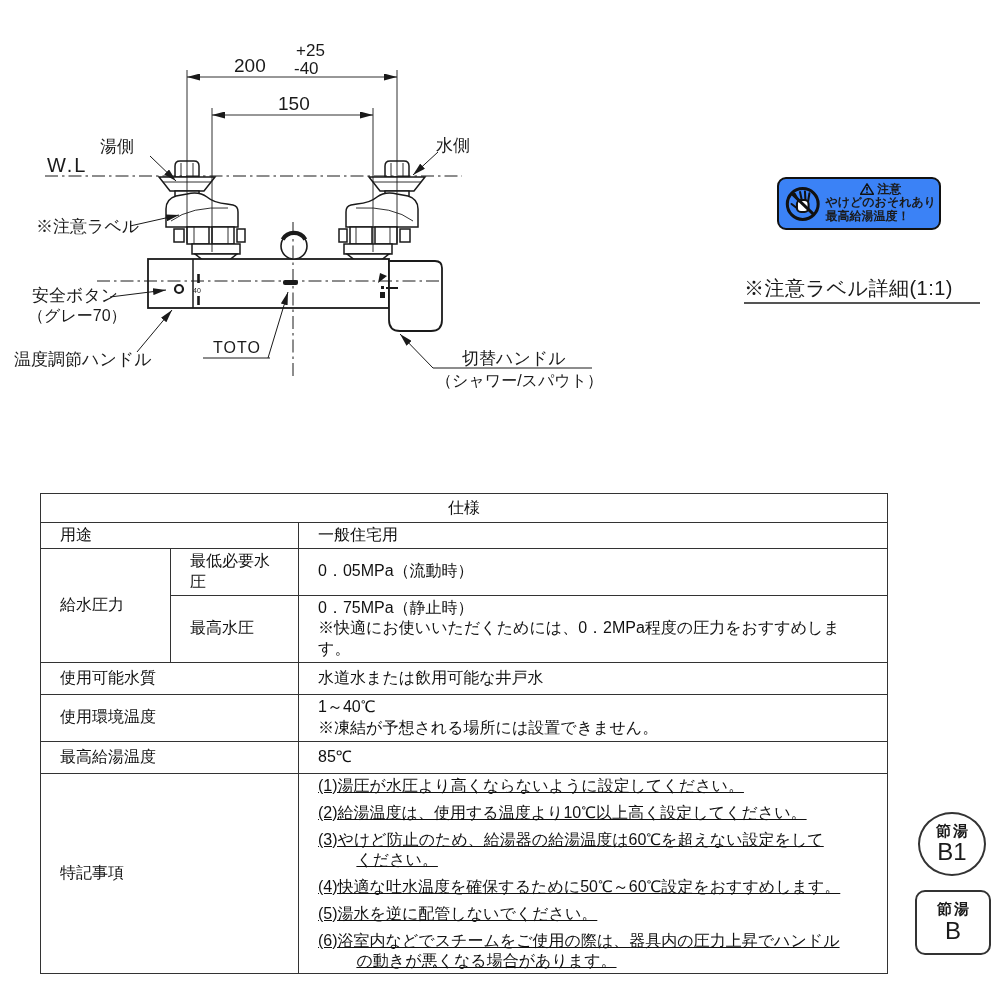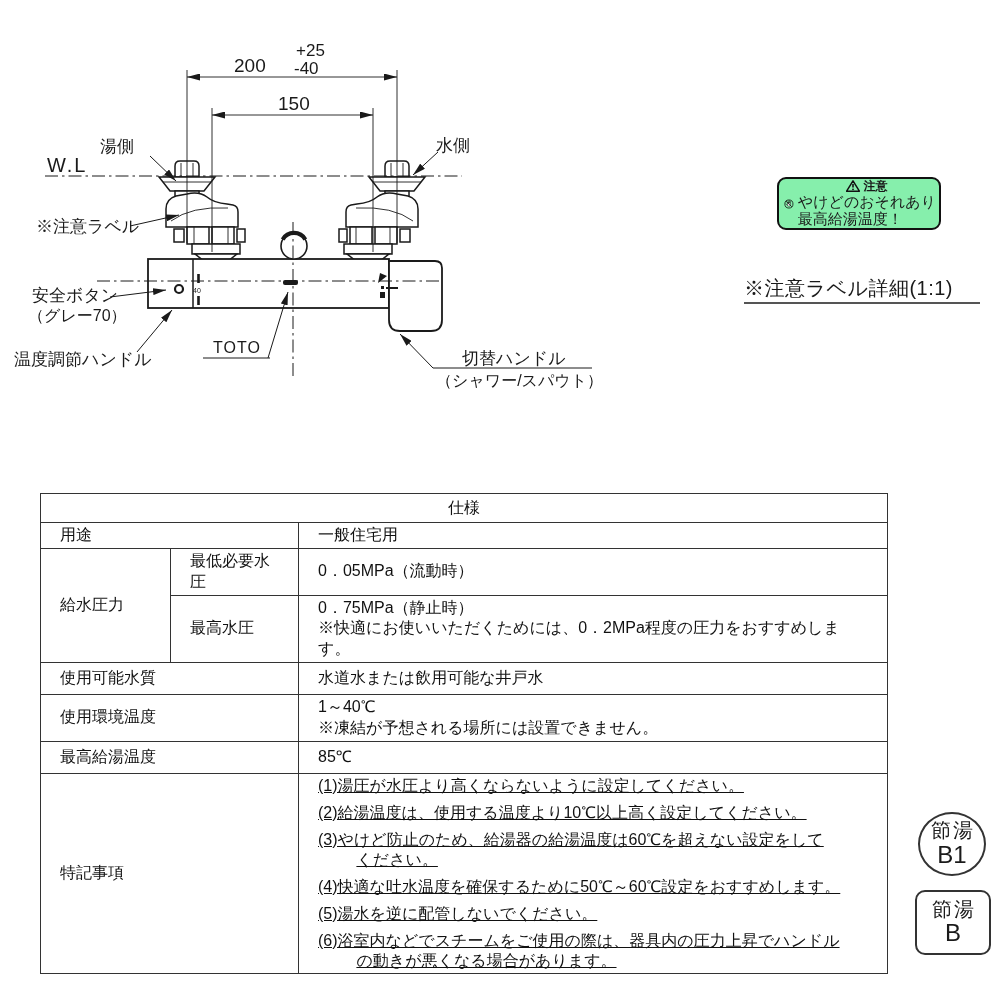--- a/index.html
+++ b/index.html
@@ -13,26 +13,26 @@
   .part   { fill:#ffffff; stroke:#1a1a1a; stroke-width:1.5; }
   .part2  { fill:#ffffff; stroke:#1a1a1a; stroke-width:1.8; }
   .thin   { fill:none; stroke:#1a1a1a; stroke-width:0.9; }
   .dashdot{ fill:none; stroke:#1a1a1a; stroke-width:1; stroke-dasharray:13 4 2.5 4; }
   .leader { fill:none; stroke:#1a1a1a; stroke-width:1; }
   .bold-mark { fill:#1a1a1a; stroke:none; }
   
   .warn-label {
     position:absolute; left:777px; top:177px; width:164px; height:53px;
     border:2.2px solid #111; border-radius:9px; box-sizing:border-box;
-    display:flex; align-items:center; padding:1px 3px 1px 5px; background:#86efac;
+    display:flex; align-items:center; padding:1px 3px 1px 5px; background:#3b82f6;
   }
   .warn-col { margin-left:4px; flex:1; }
   .warn-head { display:flex; align-items:center; justify-content:center; gap:3px;
                font-weight:bold; font-size:12px; line-height:1; margin-bottom:1px; }
-  .warn-line { font-weight:normal; font-size:15px; line-height:1.15; white-space:nowrap; }
+  .warn-line { font-weight:bold; font-size:12px; line-height:1.15; white-space:nowrap; }
   .warn-caption {
     position:absolute; left:744px; top:275px; width:236px;
     font-size:20px; letter-spacing:0.5px; 
     border-bottom:2px solid #555; white-space:nowrap;
   }
   
   table.spec {
     position:absolute; left:40px; top:493px; width:847px;
     border-collapse:collapse; table-layout:fixed; font-size:16px; color:#111;
   }
@@ -44,21 +44,21 @@
   .notes div { padding-left:2.4em; text-indent:-2.4em; margin:0 0 7px 0;
                white-space:pre-line; line-height:1.25;text-decoration:underline; }
   .notes div:last-child { margin-bottom:0; }
   
   .badge { position:absolute; display:flex; flex-direction:column; align-items:center;
            justify-content:center; line-height:1.08; background:#fff; box-sizing:border-box; }
   .badge-b1 { left:918px; top:812px; width:68px; height:64px;
               border:2px solid #333; border-radius:50%; }
   .badge-b  { left:915px; top:890px; width:76px; height:65px;
               border:2px solid #333; border-radius:10px; }
-  .badge .t { font-size:20px; letter-spacing:2px; text-indent:2px; }
+  .badge .t { font-size:15px; letter-spacing:2px; text-indent:2px;font-weight:bold; }
   .badge .b { font-size:24px; }
 </style>
 </head>
 <body>
 
 <div class="page">
 
   <svg class="drawing" width="1000" height="480" viewBox="0 0 1000 480">
     <defs>
       <marker id="arw" markerWidth="13" markerHeight="7" refX="13" refY="3.5" orient="auto-start-reverse" markerUnits="userSpaceOnUse">

